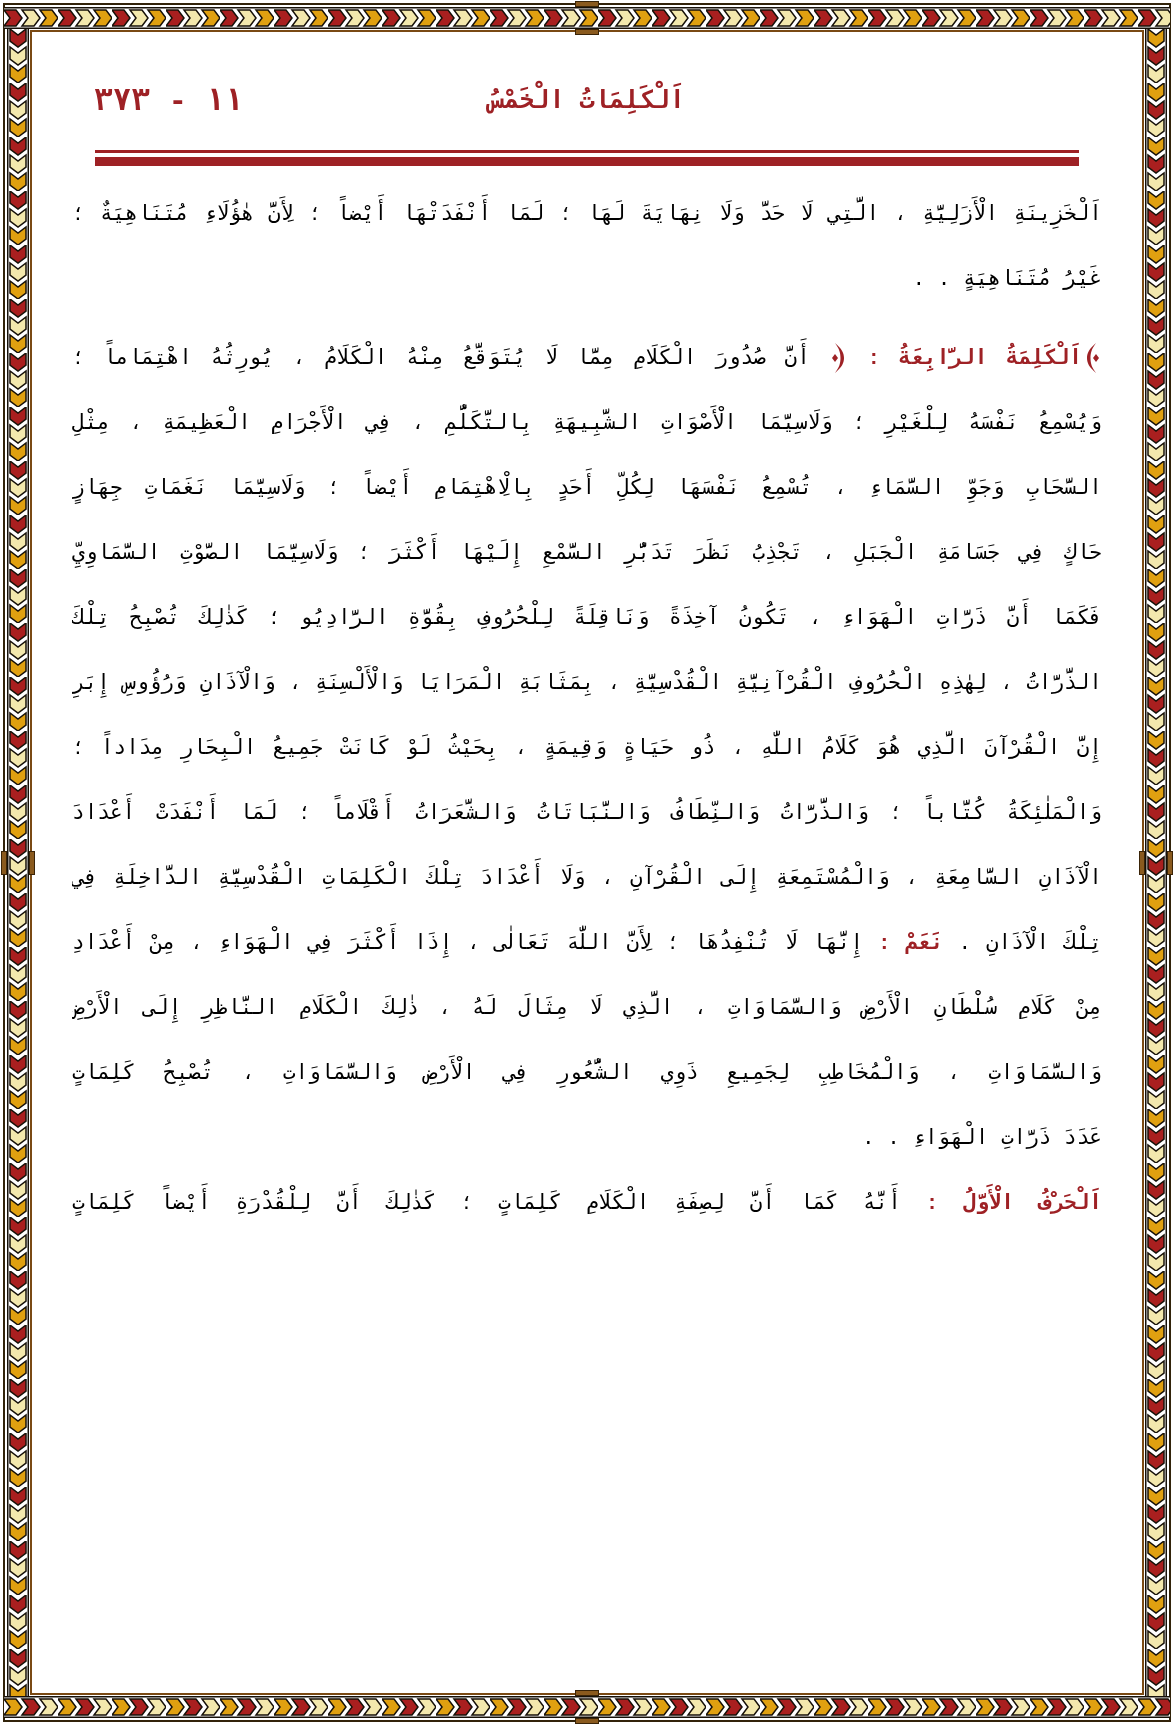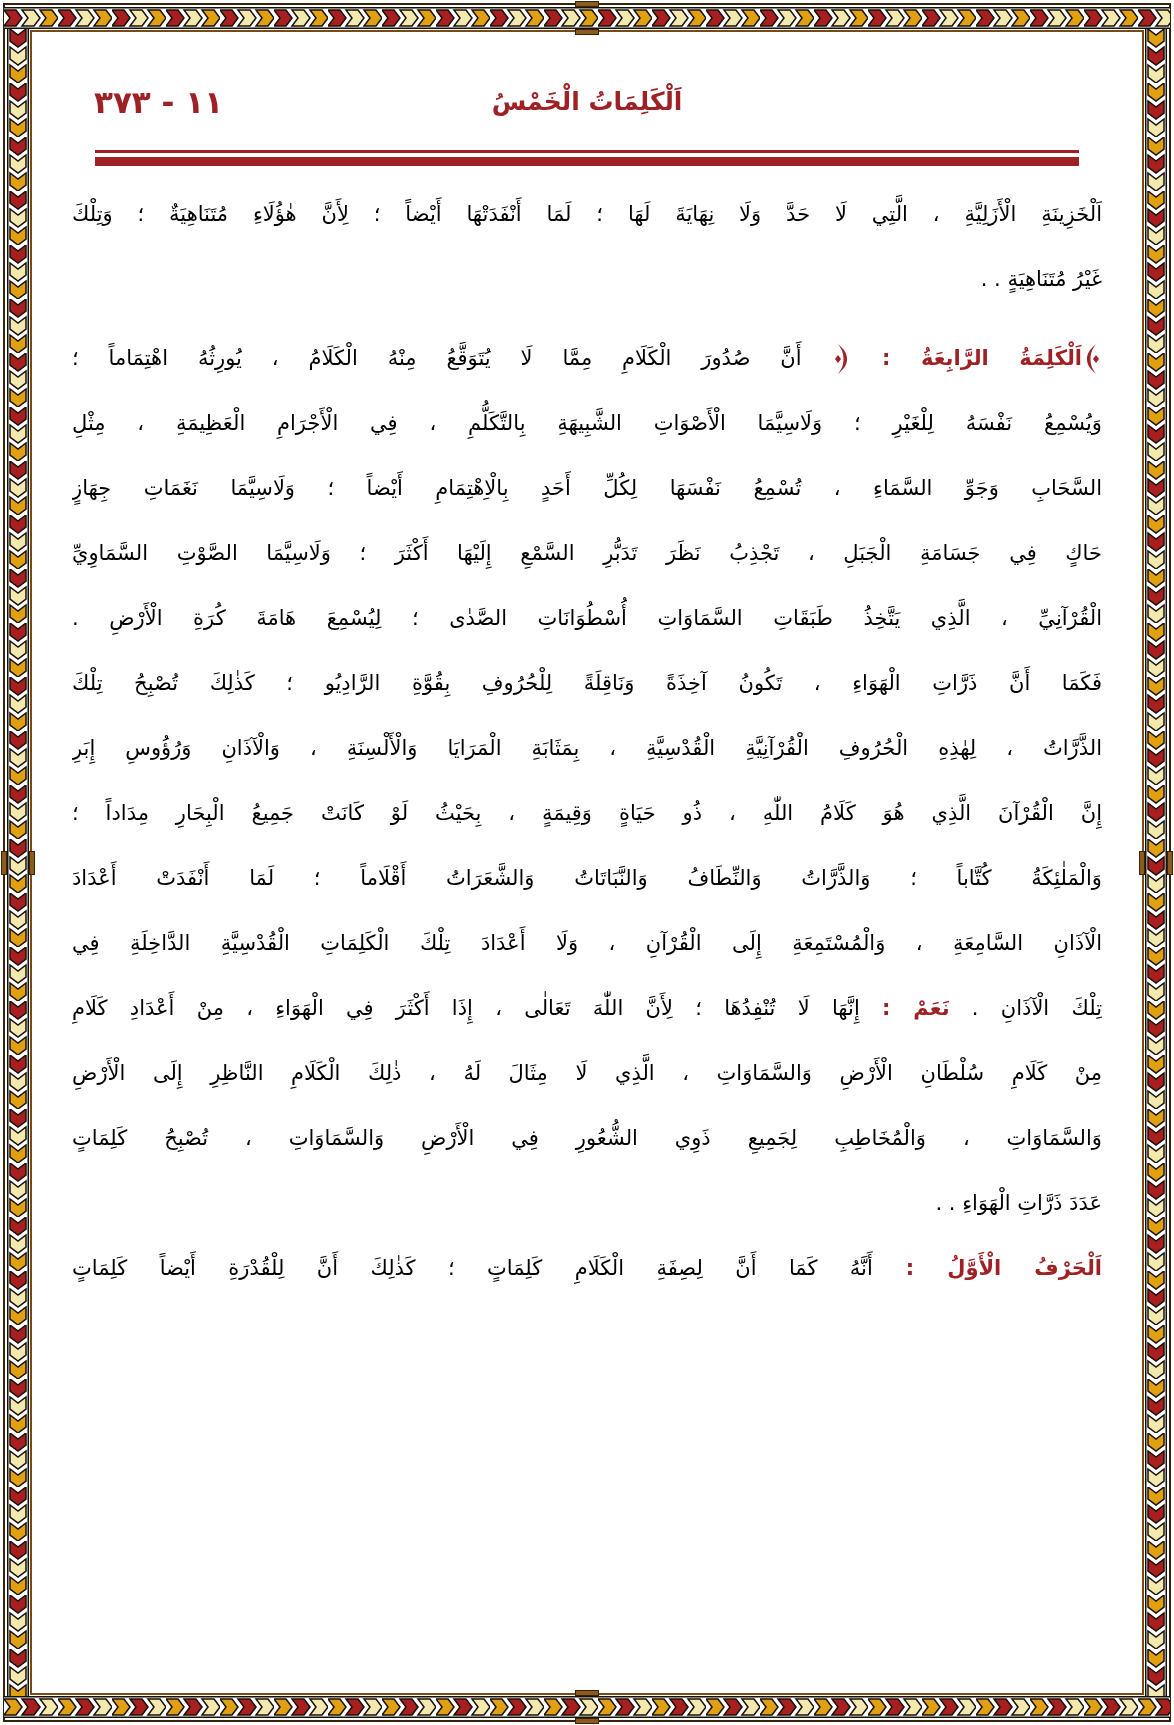--- a/index.html
+++ b/index.html
@@ -27,21 +27,21 @@
   .m-edge  { fill:var(--border-line); }
   .tab { position:absolute; background:var(--border-tab); border:1px solid #3a2408; }
   .tab.h { width:24px; height:6px; left:50%; margin-left:-12px; }
   .tab.v { width:6px; height:24px; top:50%; margin-top:-12px; }
   .tab.t1 { top:1px; } .tab.t2 { top:29px; }
   .tab.b1 { bottom:1px; } .tab.b2 { bottom:29px; }
   .tab.l1 { left:1px; } .tab.l2 { left:29px; }
   .tab.r1 { right:1px; } .tab.r2 { right:29px; }
 
   
-  .content { position:absolute; inset:34px; padding:0 38px; direction:rtl; }
+  .content { position:absolute; inset:34px; padding:0 38px; direction:rtl;font-family:Liberation Mono, monospace; }
   .page-header { position:relative; margin-top:30px; height:76px; }
   .page-title {
     text-align:center; color:var(--accent); font-weight:bold;
     font-size:25px; line-height:76px;
   }
   .page-number {
     position:absolute; left:22px; top:0; color:var(--accent);
     font-weight:bold; font-size:31px; line-height:76px; direction:rtl;
   }
   .double-rule { width:95.5%; margin:10px auto 0 auto; }
@@ -159,21 +159,20 @@
       <div class="line t-justify" data-name="fourth-word-heading-line"><span class="orn-wrap orn-open" data-name="ornate-open-bracket-icon"><svg width="14" height="32" viewBox="0 0 14 32">
             <path d="M11,1 C4,7 2,11 2,16 C2,21 4,25 11,31 C6.5,25 5.5,21 5.5,16 C5.5,11 6.5,7 11,1 Z"></path>
             <path d="M11,12 L14,16 L11,20 L8,16 Z"></path>
           </svg></span><span class="seg-red" data-name="text-segment">اَلْكَلِمَةُ الرَّابِعَةُ : </span><span class="orn-wrap orn-close" data-name="ornate-close-bracket-icon"><svg width="14" height="32" viewBox="0 0 14 32">
             <path d="M11,1 C4,7 2,11 2,16 C2,21 4,25 11,31 C6.5,25 5.5,21 5.5,16 C5.5,11 6.5,7 11,1 Z"></path>
             <path d="M11,12 L14,16 L11,20 L8,16 Z"></path>
           </svg></span><span class="seg-black" data-name="text-segment"> أَنَّ صُدُورَ الْكَلَامِ مِمَّا لَا يُتَوَقَّعُ مِنْهُ الْكَلَامُ ، يُورِثُهُ اهْتِمَاماً ؛</span></div>
       <div class="line t-justify" data-name="body-line"><span class="seg-black" data-name="text-segment">وَيُسْمِعُ نَفْسَهُ لِلْغَيْرِ ؛ وَلَاسِيَّمَا الْأَصْوَاتِ الشَّبِيهَةِ بِالتَّكَلُّمِ ، فِي الْأَجْرَامِ الْعَظِيمَةِ ، مِثْلِ</span></div>
       <div class="line t-justify" data-name="body-line"><span class="seg-black" data-name="text-segment">السَّحَابِ وَجَوِّ السَّمَاءِ ، تُسْمِعُ نَفْسَهَا لِكُلِّ أَحَدٍ بِالْاِهْتِمَامِ أَيْضاً ؛ وَلَاسِيَّمَا نَغَمَاتِ جِهَازٍ</span></div>
       <div class="line t-justify" data-name="body-line"><span class="seg-black" data-name="text-segment">حَاكٍ فِي جَسَامَةِ الْجَبَلِ ، تَجْذِبُ نَظَرَ تَدَبُّرِ السَّمْعِ إِلَيْهَا أَكْثَرَ ؛ وَلَاسِيَّمَا الصَّوْتِ السَّمَاوِيِّ</span></div>
-      <div class="line t-justify" data-name="body-line"><span class="seg-black" data-name="text-segment">الْقُرْآنِيِّ ، الَّذِي يَتَّخِذُ طَبَقَاتِ السَّمَاوَاتِ أُسْطُوَانَاتِ الصَّدٰى ؛ لِيُسْمِعَ هَامَةَ كُرَةِ الْأَرْضِ .</span></div>
       <div class="line t-justify" data-name="body-line"><span class="seg-black" data-name="text-segment">فَكَمَا أَنَّ ذَرَّاتِ الْهَوَاءِ ، تَكُونُ آخِذَةً وَنَاقِلَةً لِلْحُرُوفِ بِقُوَّةِ الرَّادِيُو ؛ كَذٰلِكَ تُصْبِحُ تِلْكَ</span></div>
       <div class="line t-justify" data-name="body-line"><span class="seg-black" data-name="text-segment">الذَّرَّاتُ ، لِهٰذِهِ الْحُرُوفِ الْقُرْآنِيَّةِ الْقُدْسِيَّةِ ، بِمَثَابَةِ الْمَرَايَا وَالْأَلْسِنَةِ ، وَالْآذَانِ وَرُؤُوسِ إِبَرِ</span></div>
       <div class="line t-justify" data-name="body-line"><span class="seg-black" data-name="text-segment">إِنَّ الْقُرْآنَ الَّذِي هُوَ كَلَامُ اللّٰهِ ، ذُو حَيَاةٍ وَقِيمَةٍ ، بِحَيْثُ لَوْ كَانَتْ جَمِيعُ الْبِحَارِ مِدَاداً ؛</span></div>
       <div class="line t-justify" data-name="body-line"><span class="seg-black" data-name="text-segment">وَالْمَلٰئِكَةُ كُتَّاباً ؛ وَالذَّرَّاتُ وَالنِّطَافُ وَالنَّبَاتَاتُ وَالشَّعَرَاتُ أَقْلَاماً ؛ لَمَا أَنْفَدَتْ أَعْدَادَ</span></div>
       <div class="line t-justify" data-name="body-line"><span class="seg-black" data-name="text-segment">الْآذَانِ السَّامِعَةِ ، وَالْمُسْتَمِعَةِ إِلَى الْقُرْآنِ ، وَلَا أَعْدَادَ تِلْكَ الْكَلِمَاتِ الْقُدْسِيَّةِ الدَّاخِلَةِ فِي</span></div>
       <div class="line t-justify" data-name="body-line"><span class="seg-black" data-name="text-segment">تِلْكَ الْآذَانِ . </span><span class="seg-red" data-name="text-segment">نَعَمْ :</span><span class="seg-black" data-name="text-segment"> إِنَّهَا لَا تُنْفِدُهَا ؛ لِأَنَّ اللّٰهَ تَعَالٰى ، إِذَا أَكْثَرَ فِي الْهَوَاءِ ، مِنْ أَعْدَادِ كَلَامِ</span></div>
       <div class="line t-justify" data-name="body-line"><span class="seg-black" data-name="text-segment">مِنْ كَلَامِ سُلْطَانِ الْأَرْضِ وَالسَّمَاوَاتِ ، الَّذِي لَا مِثَالَ لَهُ ، ذٰلِكَ الْكَلَامِ النَّاظِرِ إِلَى الْأَرْضِ</span></div>
       <div class="line t-justify" data-name="body-line"><span class="seg-black" data-name="text-segment">وَالسَّمَاوَاتِ ، وَالْمُخَاطِبِ لِجَمِيعِ ذَوِي الشُّعُورِ فِي الْأَرْضِ وَالسَّمَاوَاتِ ، تُصْبِحُ كَلِمَاتٍ</span></div>
       <div class="line t-right" data-name="body-line"><span class="seg-black" data-name="text-segment">عَدَدَ ذَرَّاتِ الْهَوَاءِ . .</span></div>
       <div class="line t-justify" data-name="first-letter-heading-line"><span class="seg-red" data-name="text-segment">اَلْحَرْفُ الْأَوَّلُ : </span><span class="seg-black" data-name="text-segment">أَنَّهُ كَمَا أَنَّ لِصِفَةِ الْكَلَامِ كَلِمَاتٍ ؛ كَذٰلِكَ أَنَّ لِلْقُدْرَةِ أَيْضاً كَلِمَاتٍ</span></div>

